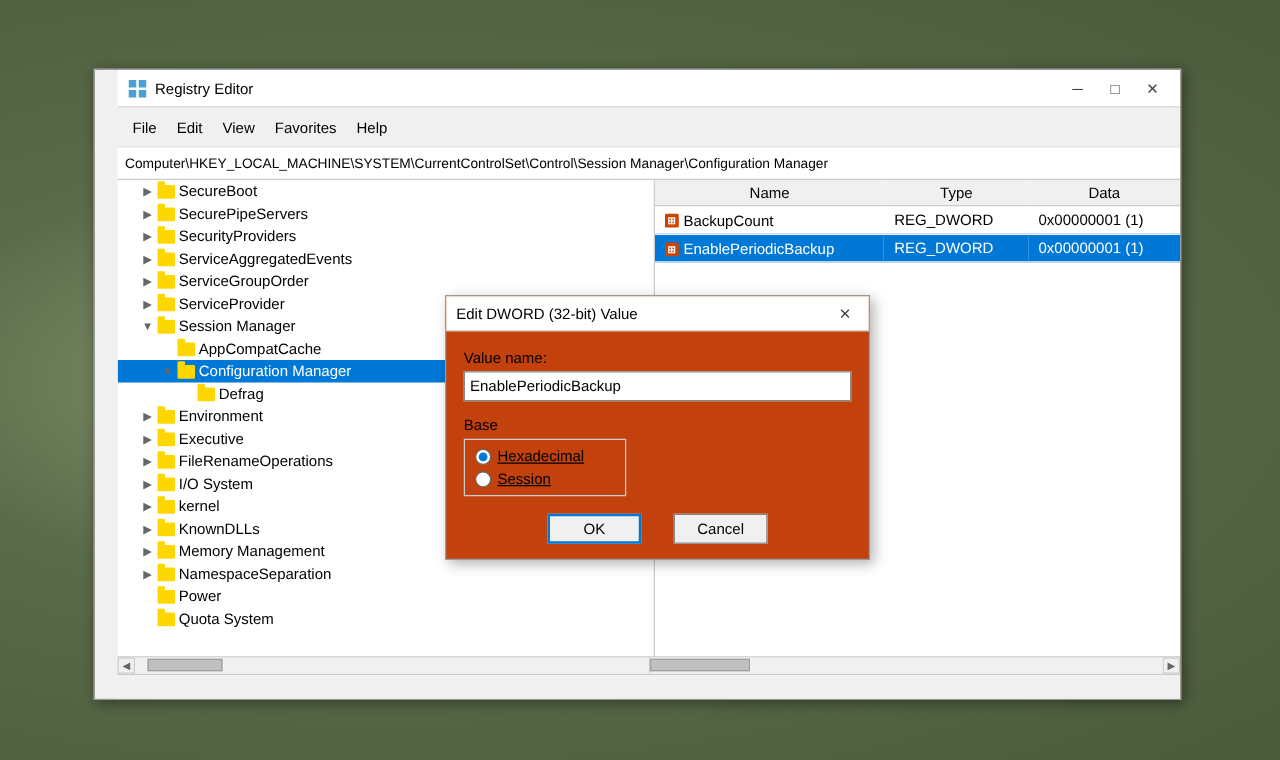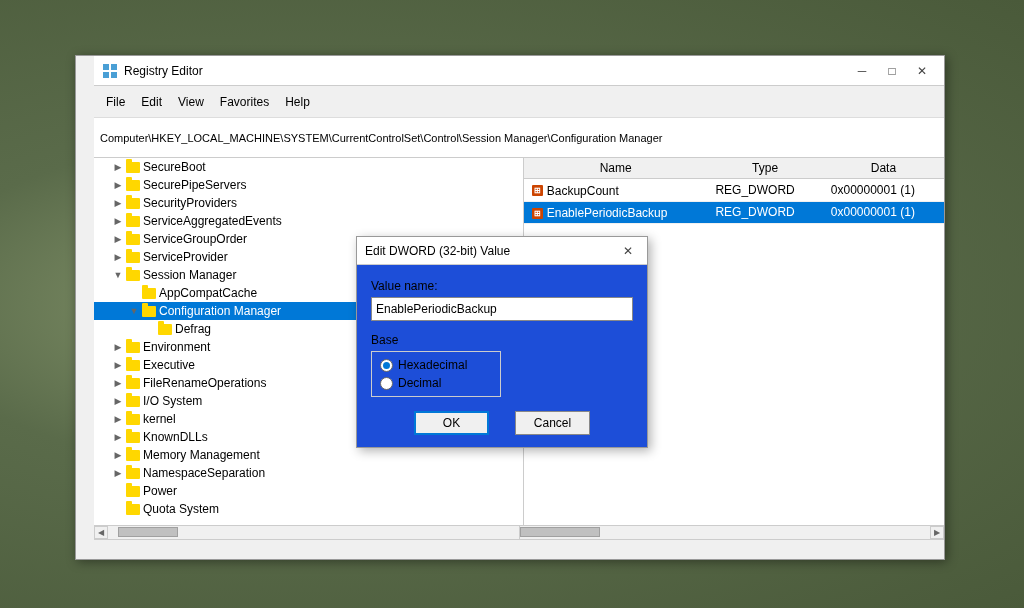--- a/index.html
+++ b/index.html
@@ -85,21 +85,21 @@
       flex-shrink: 0;
     }
 
     .menu-item {
       padding: 2px 8px;
       cursor: pointer;
       font-size: 12px;
     }
 
     .addressbar {
-      height: 40px;
+      height: 26px;
       background: #fff;
       border-bottom: 1px solid #ccc;
       display: flex;
       align-items: center;
       padding: 0 6px;
       flex-shrink: 0;
       font-size: 11px;
       color: #000;
     }
 
@@ -261,24 +261,24 @@
       position: absolute;
       top: 1px;
       left: 10px;
       height: 10px;
       width: 60px;
       background: #c0c0c0;
       border: 1px solid #a0a0a0;
     }
 
     .dialog {
-      background: #1d4ed8;
+      background: #c2410c;
       border: 1px solid #999;
       box-shadow: 3px 3px 10px rgba(0,0,0,0.3);
-      width: 292px;
+      width: 340px;
       position: absolute;
       top: 180px;
       left: 280px;
     }
 
     .dialog-titlebar {
       height: 28px;
       background: #fff;
       display: flex;
       align-items: center;
@@ -346,20 +346,21 @@
       font-size: 12px;
       background: #fff;
       color: #000;
       outline: none;
     }
 
     .radio-group {
       border: 1px solid #ccc;
       padding: 6px 8px;
       margin-top: 4px;
+      text-decoration: underline;
     }
 
     .radio-item {
       display: flex;
       align-items: center;
       gap: 5px;
       margin-bottom: 4px;
       font-size: 12px;
       cursor: pointer;
     }
@@ -624,21 +625,21 @@
       <div class="dialog-row">
         <div class="dialog-base-col">
           <div class="dialog-label">Base</div>
           <div class="radio-group">
             <div class="radio-item">
               <div class="radio-circle checked"></div>
               <span>Hexadecimal</span>
             </div>
             <div class="radio-item">
               <div class="radio-circle"></div>
-              <span>Decimal</span>
+              <span>Session</span>
             </div>
           </div>
         </div>
       </div>
 
       <div class="dialog-buttons">
         <button class="dialog-btn primary">OK</button>
         <button class="dialog-btn">Cancel</button>
       </div>
     </div>

